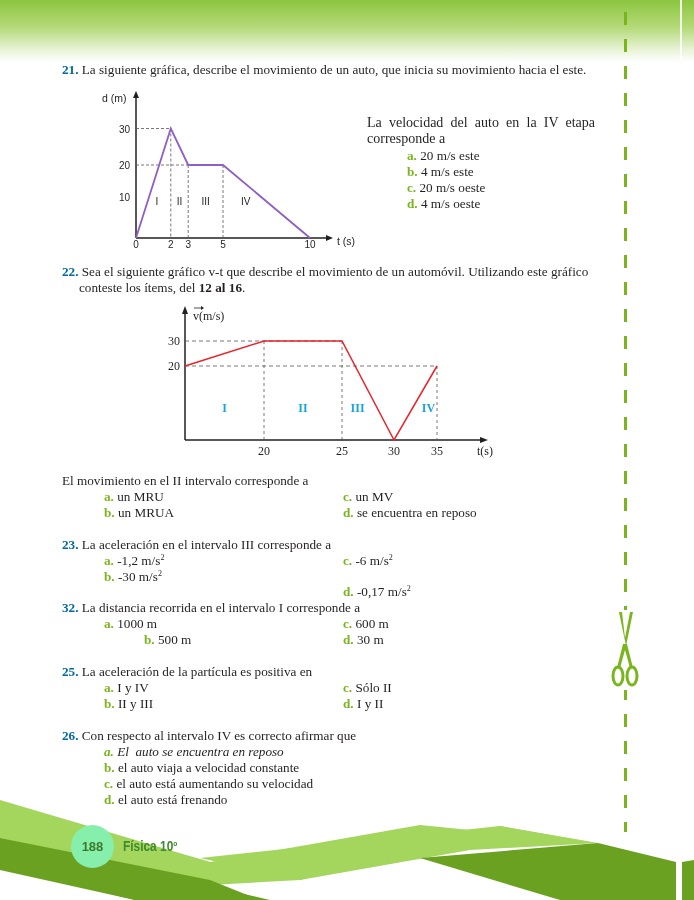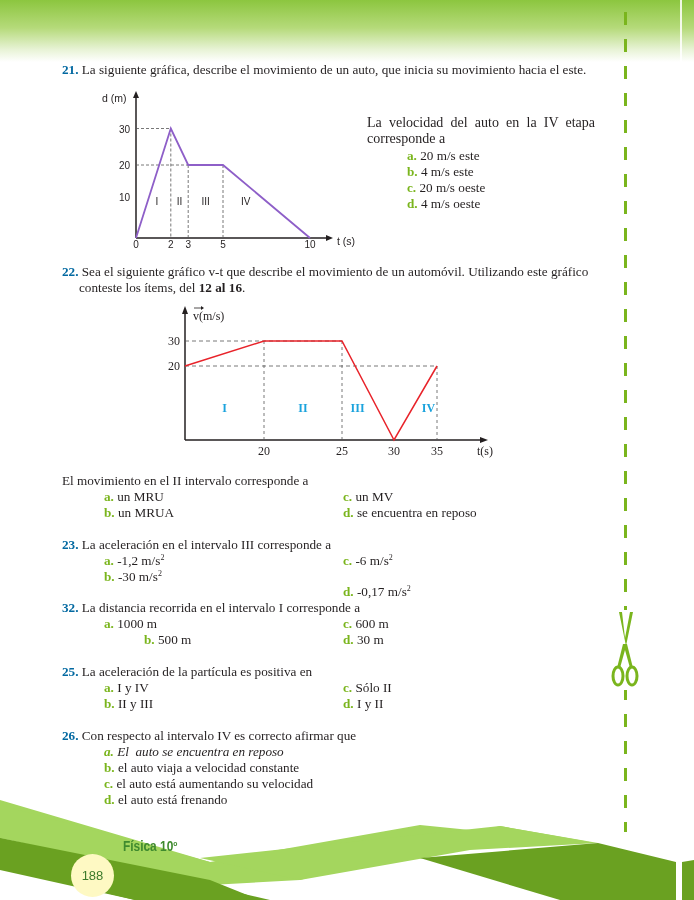--- a/index.html
+++ b/index.html
@@ -12,22 +12,22 @@
     background: repeating-linear-gradient(to bottom, #7ab51d 0 13px, transparent 13px 27px); }
   .scissors { position: absolute; left: 609px; top: 610px; width: 32px; height: 80px; background: #fff; }
   .abs { position: absolute; white-space: nowrap; font-size: 13.2px; line-height: 16px; }
   .num { color: #0369a1; font-weight: bold; }
   .lt { color: #7ab51d; font-weight: bold; }
   b.k { font-weight: bold; }
   sup { font-size: 8px; vertical-align: 5px; line-height: 0; }
   svg text { font-family: "Liberation Sans", sans-serif; }
   .q21-right { position: absolute; left: 367px; top: 115px; width: 228px; font-size: 14px; line-height: 16px; text-align: justify; text-align-last: left; }
   .footer { position: absolute; left: 0; top: 800px; width: 694px; height: 100px; }
-  .page-num-circle { position: absolute; left: 71px; top: 854px; width: 43px; height: 43px; border-radius: 50%; background: #fef9c3;
-     display: flex; align-items: center; justify-content: center; font-family: "Liberation Sans", sans-serif; font-weight: normal; font-size: 13px; color: #3c7a2a; }
+  .page-num-circle { position: absolute; left: 71px; top: 825px; width: 43px; height: 43px; border-radius: 50%; background: #86efac;
+     display: flex; align-items: center; justify-content: center; font-family: "Liberation Sans", sans-serif; font-weight: bold; font-size: 13px; color: #3c7a2a; }
   .book-title { position: absolute; left: 123px; top: 838px; font-family: "Liberation Sans", sans-serif; font-weight: bold; font-size: 14px; color: #3f8a2e; transform: scaleX(0.85); transform-origin: left; }
   .book-title sup { font-size: 8px; }
 </style>
 </head>
 <body>
 
 <div class="top-band">
     <div class="edge"></div>
   </div>
 

